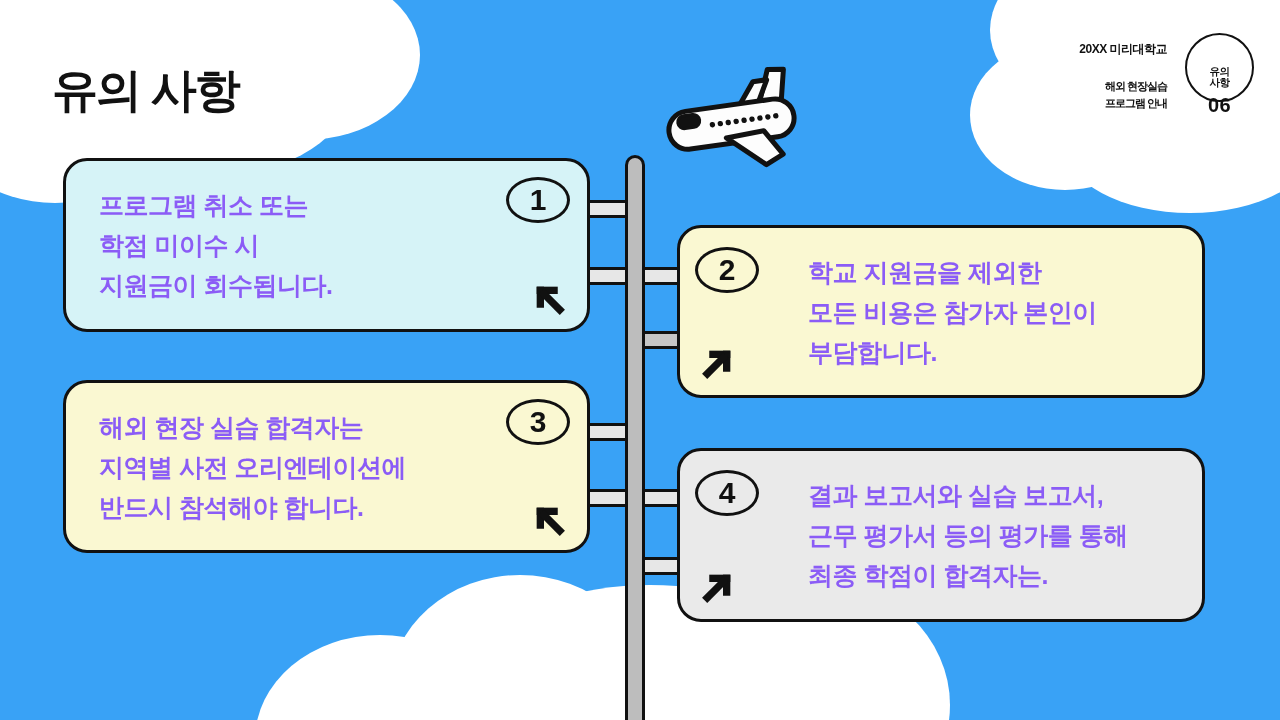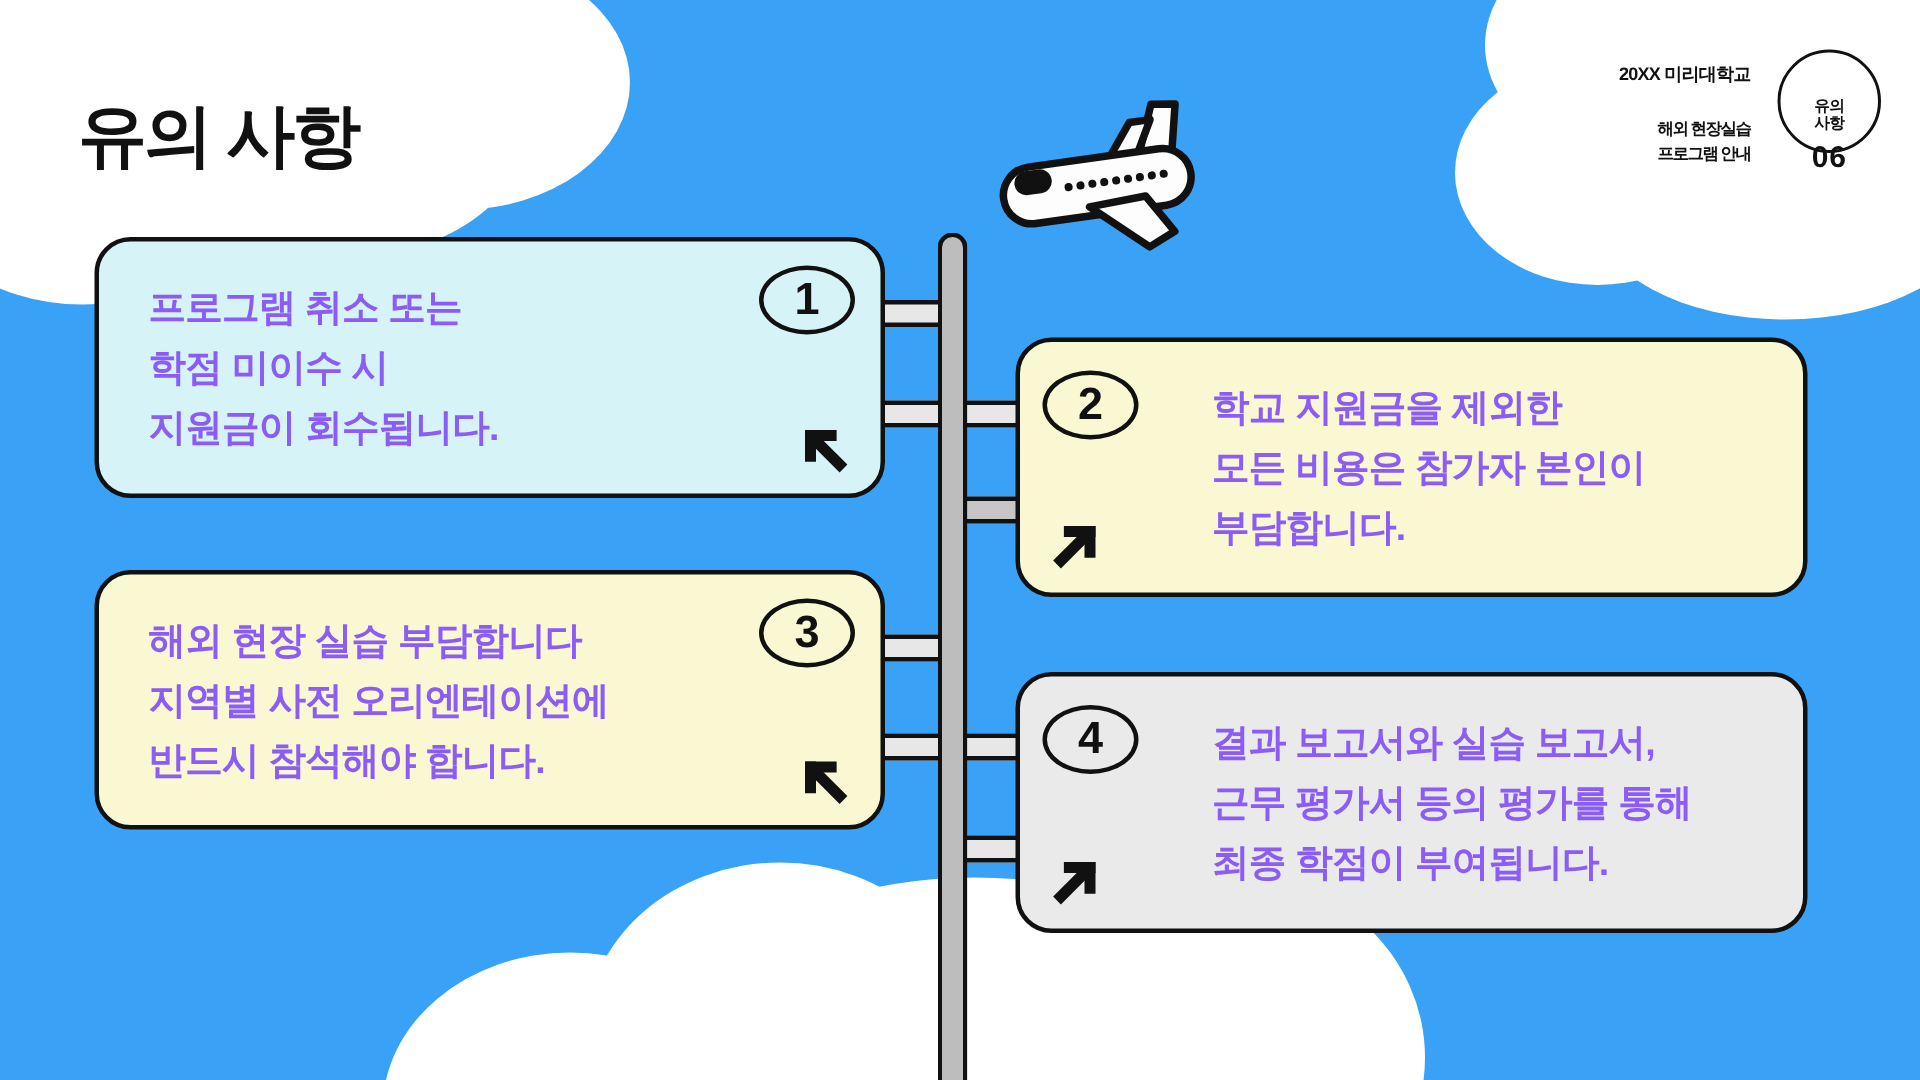--- a/index.html
+++ b/index.html
@@ -129,37 +129,37 @@
       <path d="M4 8 L27 8" stroke="#111" stroke-width="8" fill="none"></path>
       <path d="M8 4 L8 27" stroke="#111" stroke-width="8" fill="none"></path>
       <path d="M9 9 L32 32" stroke="#111" stroke-width="8" fill="none"></path>
     </svg>
   </div>
 
   <div class="card c3">
     <div class="badge">
       <span>3</span>
     </div>
-    <div class="card-text">해외 현장 실습 부담합니다
+    <div class="card-text">해외 현장 실습 합격자는
 지역별 사전 오리엔테이션에
 반드시 참석해야 합니다.</div>
     <svg class="arrow" viewBox="0 0 36 36">
       <path d="M4 8 L27 8" stroke="#111" stroke-width="8" fill="none"></path>
       <path d="M8 4 L8 27" stroke="#111" stroke-width="8" fill="none"></path>
       <path d="M9 9 L32 32" stroke="#111" stroke-width="8" fill="none"></path>
     </svg>
   </div>
 
   <div class="card c4">
     <div class="badge">
       <span>4</span>
     </div>
     <div class="card-text">결과 보고서와 실습 보고서,
 근무 평가서 등의 평가를 통해
-최종 학점이 부여됩니다.</div>
+최종 학점이 합격자는.</div>
     <svg class="arrow" viewBox="0 0 36 36">
       <path d="M4 8 L27 8" stroke="#111" stroke-width="8" fill="none"></path>
       <path d="M8 4 L8 27" stroke="#111" stroke-width="8" fill="none"></path>
       <path d="M9 9 L32 32" stroke="#111" stroke-width="8" fill="none"></path>
     </svg>
   </div>
 
   <svg class="plane" width="150" height="108" viewBox="0 0 150 108">
     <g transform="rotate(-8 75 54)" stroke="#111" stroke-width="5" stroke-linejoin="round" fill="#FDFDFD">
       <path d="M96 44 L110 8 L126 10 L118 48 Z"></path>

